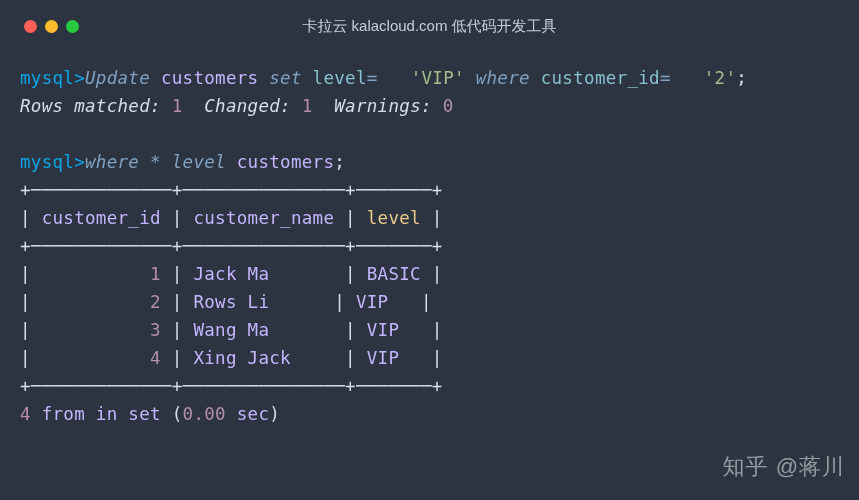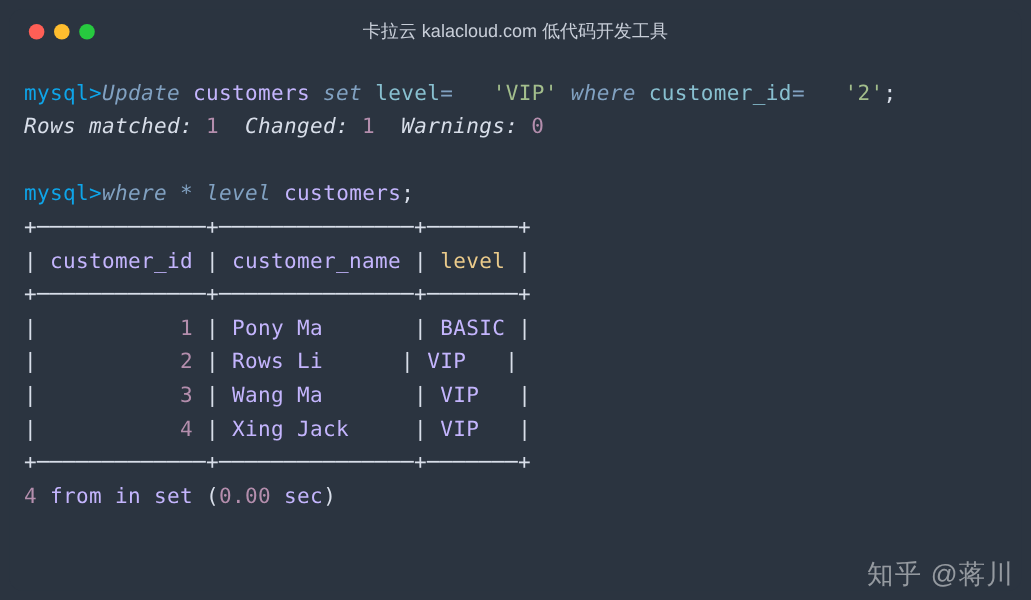--- a/index.html
+++ b/index.html
@@ -61,21 +61,21 @@
     .c-string { color: #a3be8c; margin-left: 33px; }
     .c-operator { color: #81a1c1; }
     .c-punct { color: #d8dee9; }
     .c-number { color: #b48ead; }
     .c-column { color: #c4b5fd; }
     .c-yellow { color: #ebcb8b; }
     .c-comment { color: #d8dee9; font-style: italic; }
     .watermark {
       position: absolute;
       right: 14px;
-      bottom: 6px;
+      bottom: 18px;
       color: rgba(255,255,255,0.5);
       font-family: -apple-system, 'PingFang SC', sans-serif;
       font-size: 22px;
       font-weight: 500;
       letter-spacing: 1px;
     }
   </style>
 </head>
 <body>
 
@@ -89,21 +89,21 @@
     <div class="title">卡拉云 kalacloud.com 低代码开发工具</div>
   </div>
 
   <div class="term-body"><span><span class="c-prompt">mysql&gt;</span><span class="c-keyword">Update</span> <span class="c-column">customers</span> <span class="c-keyword">set</span> <span class="c-func">level</span><span class="c-operator">=</span><span class="c-string">'VIP'</span> <span class="c-keyword">where</span> <span class="c-func">customer_id</span><span class="c-operator">=</span><span class="c-string">'2'</span><span class="c-punct">;</span></span>
 <span><span class="c-comment">Rows matched:</span> <span class="c-number">1</span>  <span class="c-comment">Changed:</span> <span class="c-number">1</span>  <span class="c-comment">Warnings:</span> <span class="c-number">0</span></span>
 
 <span><span class="c-prompt">mysql&gt;</span><span class="c-keyword">where</span> <span class="c-operator">*</span> <span class="c-keyword">level</span> <span class="c-column">customers</span><span class="c-punct">;</span></span>
 <span class="c-comment">+─────────────+───────────────+───────+</span>
 <span><span class="c-punct">| </span><span class="c-column">customer_id</span><span class="c-punct"> | </span><span class="c-column">customer_name</span><span class="c-punct"> | </span><span class="c-yellow">level</span><span class="c-punct"> |</span></span>
 <span class="c-comment">+─────────────+───────────────+───────+</span>
-<span><span class="c-punct">|           </span><span class="c-number">1</span><span class="c-punct"> | </span><span class="c-column">Pony Ma      </span><span class="c-punct"> | </span><span class="c-column">BASIC</span><span class="c-punct"> |</span></span>
+<span><span class="c-punct">|           </span><span class="c-number">1</span><span class="c-punct"> | </span><span class="c-column">Jack Ma      </span><span class="c-punct"> | </span><span class="c-column">BASIC</span><span class="c-punct"> |</span></span>
 <span><span class="c-punct">|           </span><span class="c-number">2</span><span class="c-punct"> | </span><span class="c-column">Rows Li     </span><span class="c-punct"> | </span><span class="c-column">VIP  </span><span class="c-punct"> |</span></span>
 <span><span class="c-punct">|           </span><span class="c-number">3</span><span class="c-punct"> | </span><span class="c-column">Wang Ma      </span><span class="c-punct"> | </span><span class="c-column">VIP  </span><span class="c-punct"> |</span></span>
 <span><span class="c-punct">|           </span><span class="c-number">4</span><span class="c-punct"> | </span><span class="c-column">Xing Jack    </span><span class="c-punct"> | </span><span class="c-column">VIP  </span><span class="c-punct"> |</span></span>
 <span class="c-comment">+─────────────+───────────────+───────+</span>
 <span><span class="c-number">4</span> <span class="c-column">from in set</span> <span class="c-punct">(</span><span class="c-number">0.00</span> <span class="c-column">sec</span><span class="c-punct">)</span></span></div>
 </div>
 
 <div class="watermark">知乎 @蒋川</div>
 
 </body></html>

